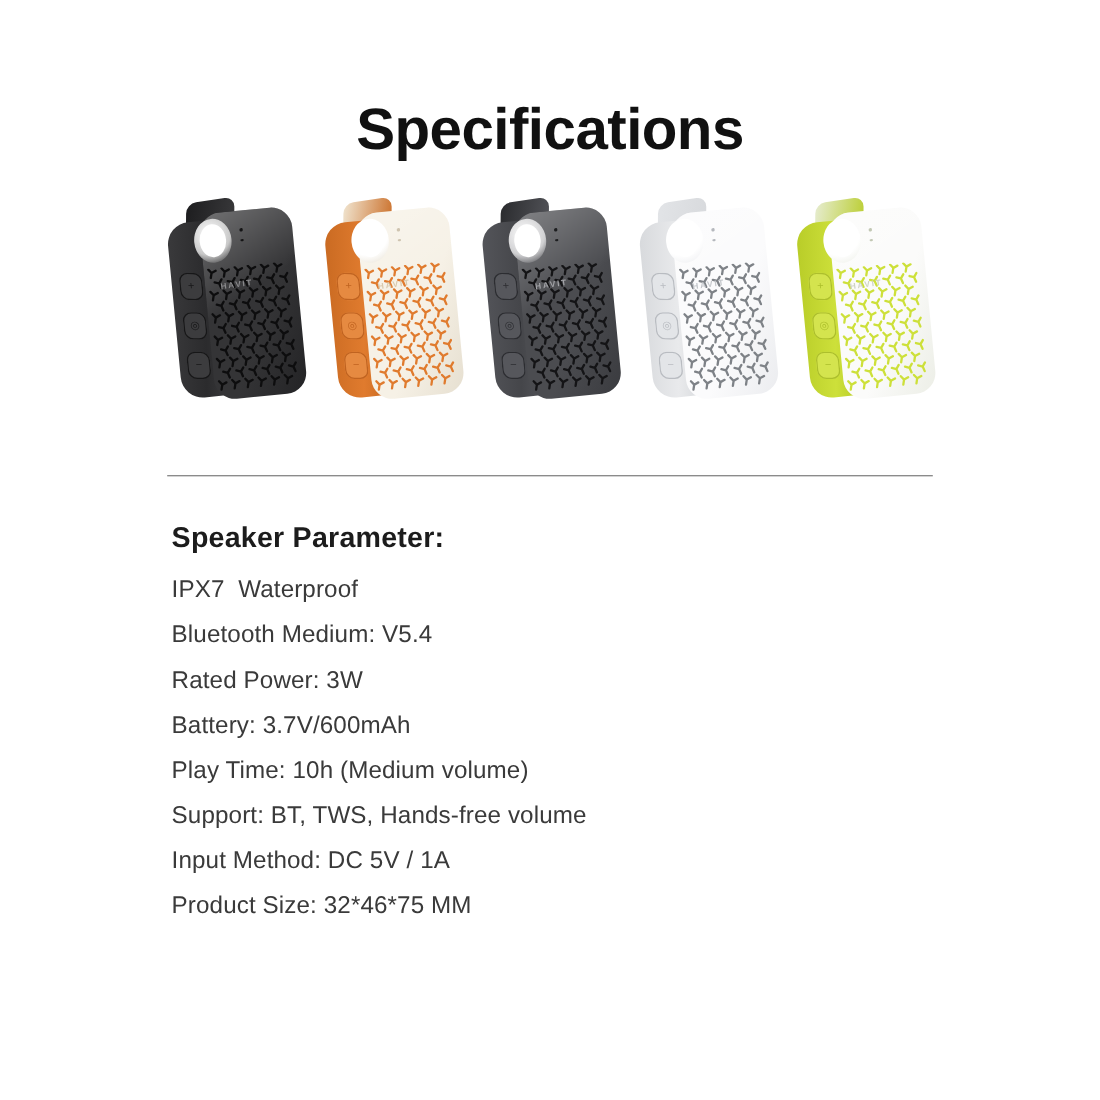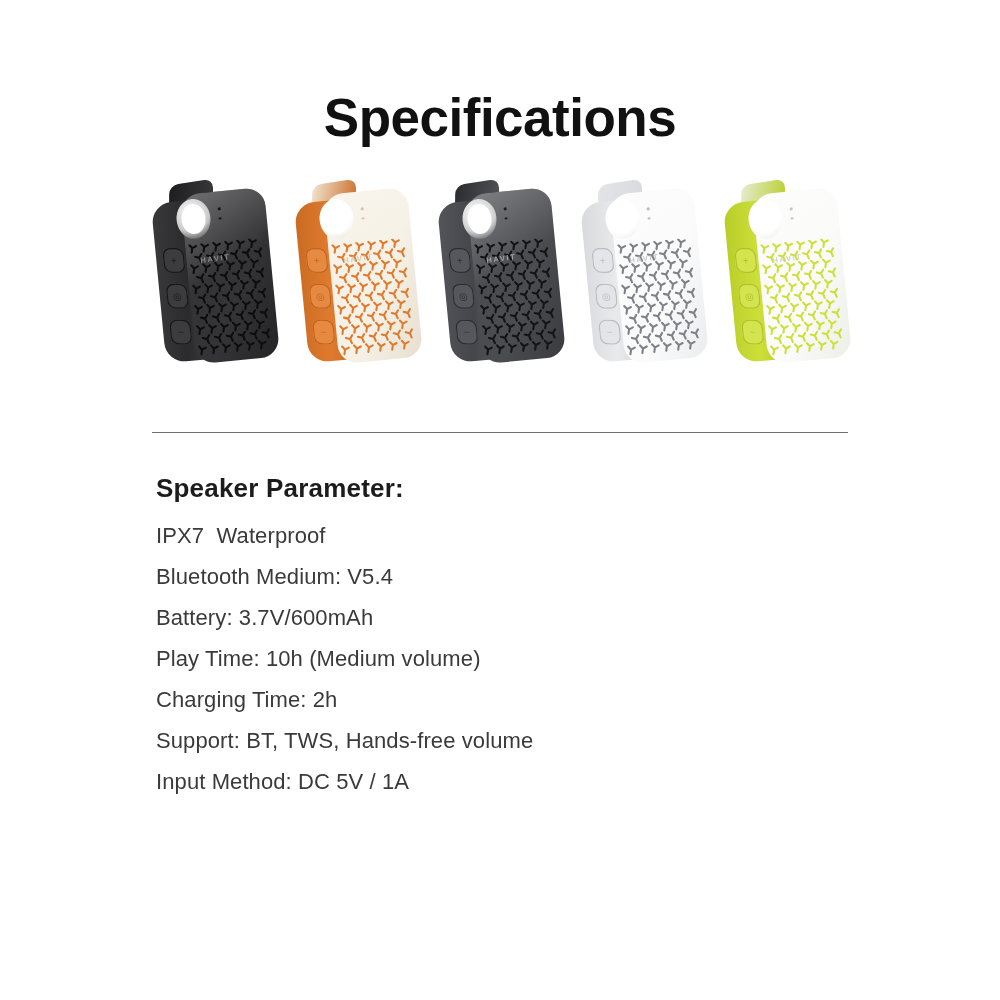--- a/index.html
+++ b/index.html
@@ -1355,19 +1355,20 @@
     </div>
   </div>
 
 <div class="divider" style="background: rgb(111, 111, 111);"></div>
 
 <div class="specs">
   <div class="specs-heading">Speaker Parameter:</div>
   <div>
       <div class="spec-line">IPX7  Waterproof</div>
       <div class="spec-line">Bluetooth Medium: V5.4</div>
+      <div class="spec-line">Rated Power: 3W</div>
       <div class="spec-line">Battery: 3.7V/600mAh</div>
       <div class="spec-line">Play Time: 10h (Medium volume)</div>
-      <div class="spec-line">Charging Time: 2h</div>
       <div class="spec-line">Support: BT, TWS, Hands-free volume</div>
       <div class="spec-line">Input Method: DC 5V / 1A</div>
+      <div class="spec-line">Product Size: 32*46*75 MM</div>
     </div>
 </div>
 
 </body></html>

